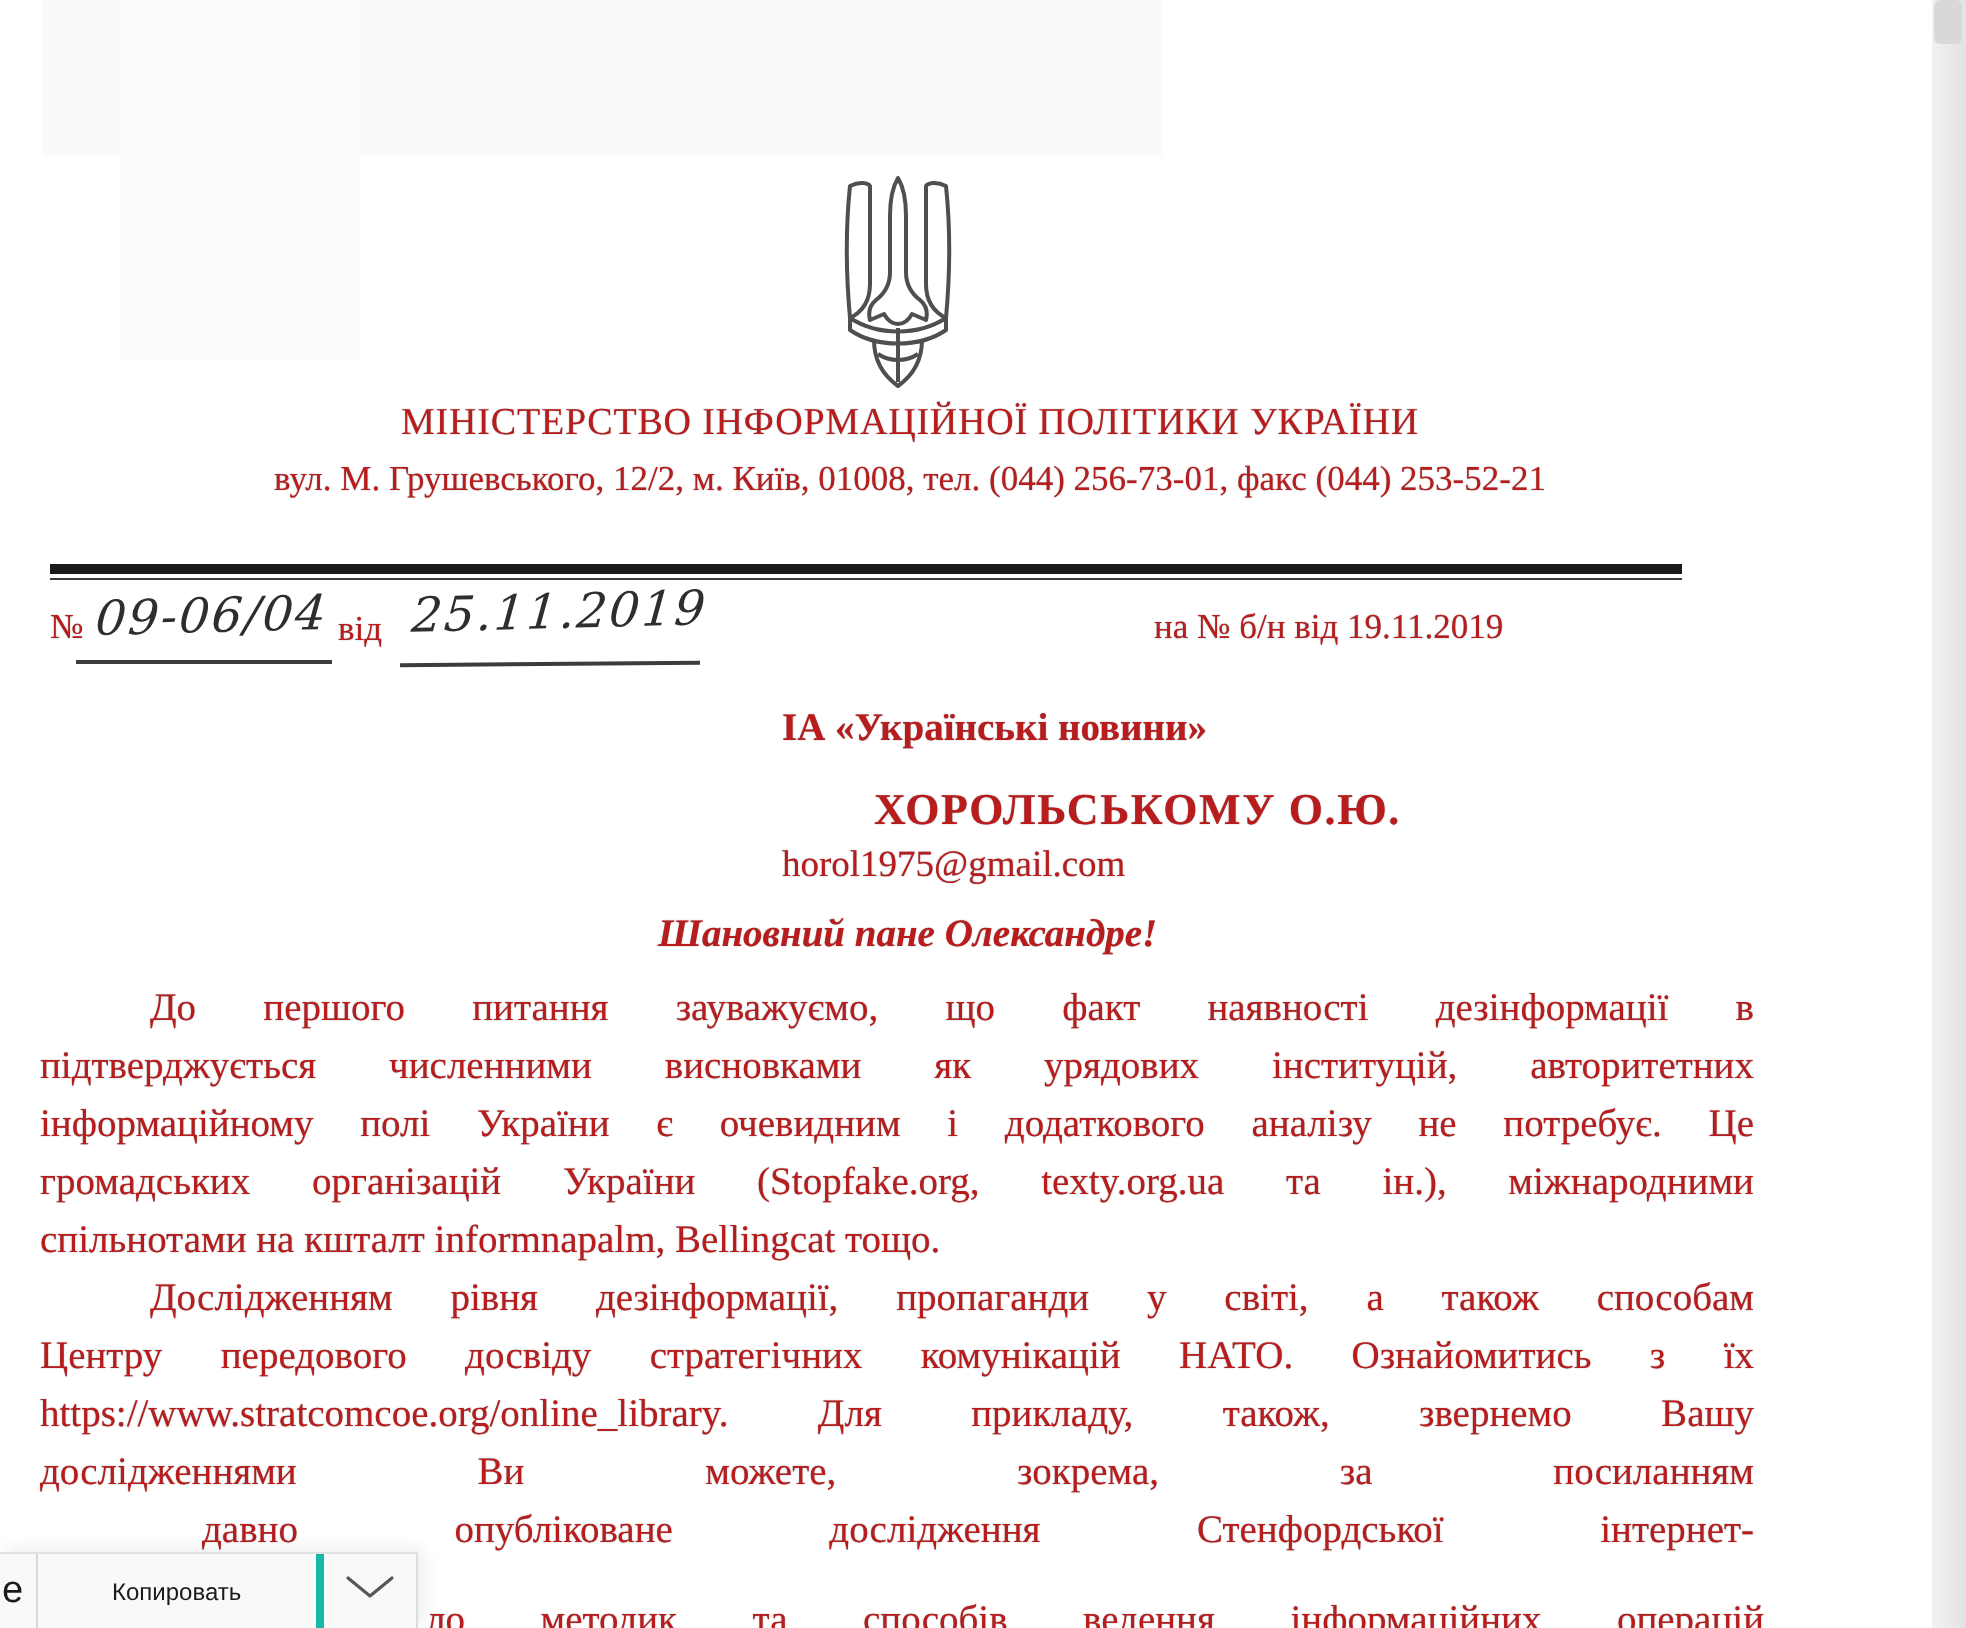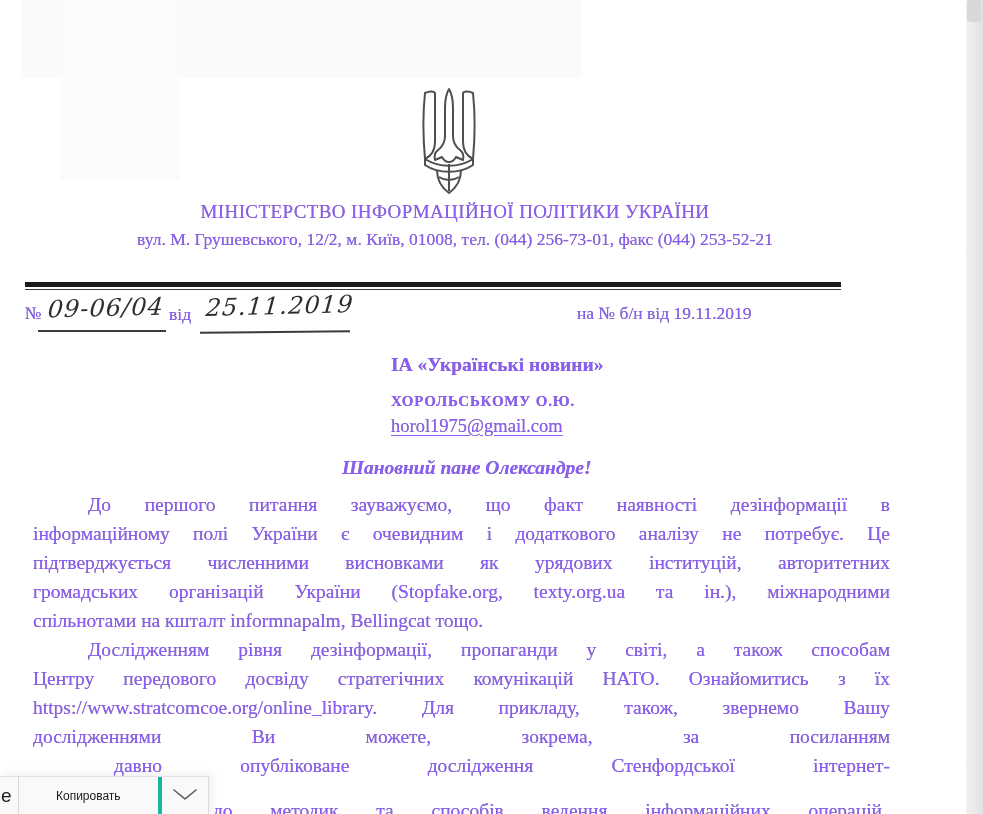--- a/index.html
+++ b/index.html
@@ -4,21 +4,21 @@
 <style>
   html,body{margin:0;padding:0;}
   .screen{position:relative;width:983px;height:814px;background:#ffffff;overflow:hidden;
           font-family:"Liberation Serif", serif;}
   
   .scan-right-edge{position:absolute;right:0;top:0;width:17px;height:814px;
      background:linear-gradient(to right,#f1f1f1,#e2e2e2);}
   .scan-right-smudge{position:absolute;right:2px;top:0;width:14px;height:22px;background:#d8d8d8;border-radius:3px;}
   .scan-top-tint{position:absolute;left:21px;top:0;width:560px;height:78px;background:#fafafa;}
   .scan-top-tint2{position:absolute;left:60px;top:0;width:120px;height:180px;background:#fbfbfb;}
-  .doc{color:#8b5cf6;text-shadow:0 0 .6px rgba(40,40,40,.55);}
+  .doc{color:#b91c1c;text-shadow:0 0 .6px rgba(40,40,40,.55);}
   
   .emblem{position:absolute;left:414px;top:86px;width:70px;height:110px;}
   
   .lh{position:absolute;left:0;width:910px;text-align:center;}
   .lh-ministry{top:201px;font-size:19px;letter-spacing:.4px;}
   .lh-address{top:229px;font-size:17.5px;}
   .lh-contacts{top:254px;font-size:18px;}
   .rule-thick{position:absolute;left:25px;top:282px;width:816px;height:4.5px;background:#1b1b1b;}
   .rule-thin{position:absolute;left:25px;top:289px;width:816px;height:1.3px;background:#3a3a3a;}
   
@@ -29,24 +29,24 @@
   .hand{position:absolute;font-family:"DejaVu Serif", serif;font-style:italic;color:#2e2e2e;
         font-size:24px;letter-spacing:1px;transform:skewX(-6deg) rotate(-1.5deg);white-space:nowrap;}
   .hand-no{left:48px;top:294px;}
   .hand-date{left:206px;top:292px;}
   .hand-line{position:absolute;height:1.6px;background:#3c3c3c;}
   .hl1{left:38px;top:330px;width:128px;}
   .hl2{left:200px;top:331px;width:150px;transform:rotate(-.5deg);}
   
   .addr{position:absolute;left:391px;top:355px;line-height:1;}
   .addr-org{font-weight:bold;font-size:19.5px;margin-bottom:19px;}
-  .addr-person{font-weight:bold;font-size:15px;letter-spacing:.8px;margin-bottom:8px;}
-  .addr-email{font-size:18.5px;text-decoration:underline;text-underline-offset:3px;}
+  .addr-person{font-weight:bold;font-size:22px;letter-spacing:.8px;margin-bottom:8px;margin-left:46px;}
+  .addr-email{font-size:18.5px;text-underline-offset:3px;}
   
-  .doc-body{position:absolute;left:33px;top:455px;width:857px;font-size:19.5px;}
+  .doc-body{position:absolute;left:20px;top:455px;width:857px;font-size:19.5px;}
   .salutation{font-weight:bold;font-style:italic;margin-left:309px;height:35px;line-height:26px;font-size:19.5px;}
   .tline{text-align:justify;text-align-last:justify;line-height:29px;white-space:nowrap;}
   .tline.first{text-indent:55px;}
   .p1 .tline:last-child{text-align-last:left;white-space:normal;}
   .line6{margin-left:81px;text-align:justify;text-align-last:justify;line-height:29px;}
   .line7{position:absolute;left:213px;top:796px;width:669px;font-size:19.5px;
          text-align:justify;text-align-last:justify;line-height:29px;}
   
   .toolbar{position:absolute;left:0;top:776px;width:208px;height:38px;display:flex;align-items:stretch;
      background:#f9f9f9;border-top:1px solid #e2e2e2;border-right:1px solid #dcdcdc;
@@ -97,22 +97,22 @@
   <div class="addr">
     <div class="doc addr-org">ІА «Українські новини»</div>
     <div class="doc addr-person">ХОРОЛЬСЬКОМУ О.Ю.</div>
     <div class="doc addr-email">horol1975@gmail.com</div>
   </div>
 
   <div class="doc doc-body">
     <div class="salutation">Шановний пане Олександре!</div>
     <div class="p1">
         <div class="tline first">До першого питання зауважуємо, що факт наявності дезінформації в</div>
+        <div class="tline">підтверджується численними висновками як урядових інституцій, авторитетних</div>
         <div class="tline">інформаційному полі України є очевидним і додаткового аналізу не потребує. Це</div>
-        <div class="tline">підтверджується численними висновками як урядових інституцій, авторитетних</div>
         <div class="tline">громадських організацій України (Stopfake.org, texty.org.ua та ін.), міжнародними</div>
         <div class="tline">спільнотами на кшталт informnapalm, Bellingcat тощо.</div>
       </div>
     <div class="p2">
         <div class="tline first">Дослідженням рівня дезінформації, пропаганди у світі, а також способам</div>
         <div class="tline">Центру передового досвіду стратегічних комунікацій НАТО. Ознайомитись з їх</div>
         <div class="tline">https://www.stratcomcoe.org/online_library. Для прикладу, також, звернемо Вашу</div>
         <div class="tline">дослідженнями Ви можете, зокрема, за посиланням</div>
       </div>
     <div class="line6">давно опубліковане дослідження Стенфордської інтернет-</div>

